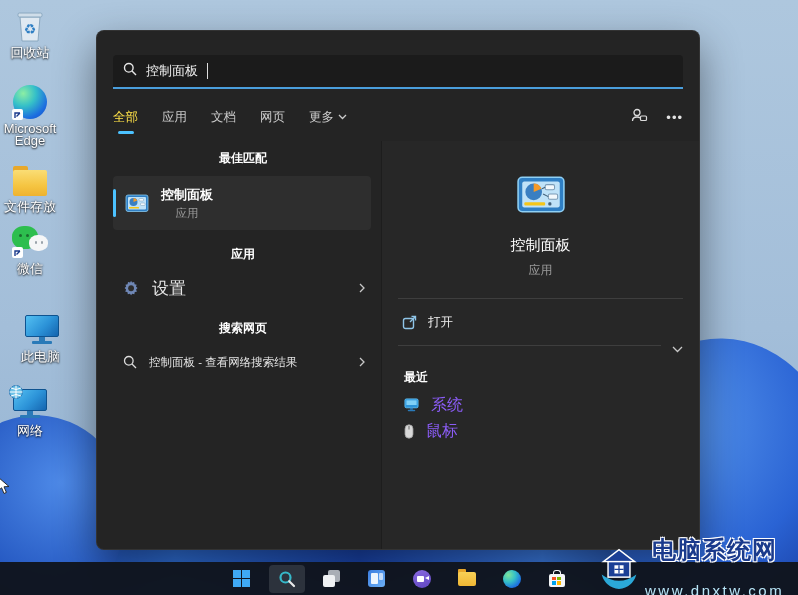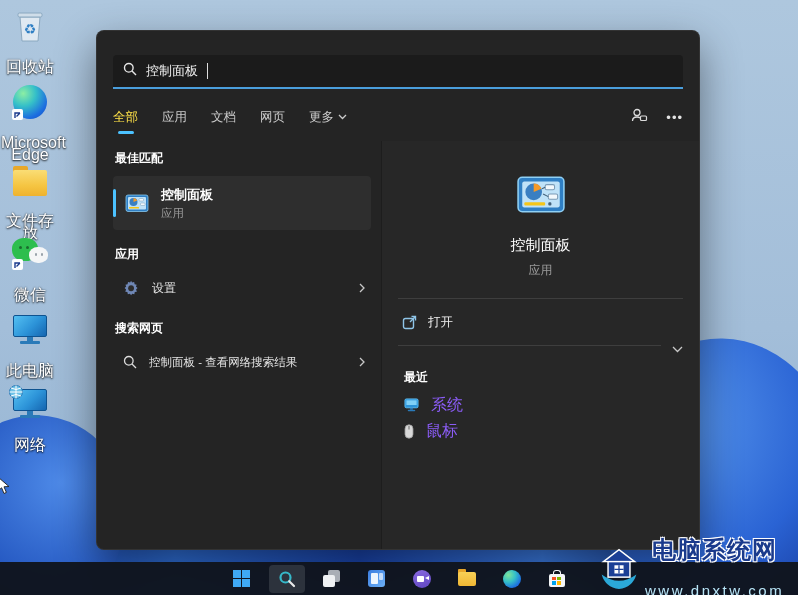--- a/index.html
+++ b/index.html
@@ -16,21 +16,21 @@
   .petal-br-dark { position:absolute; right:-90px; bottom:-90px; width:240px; height:240px;
     background:#0d2a78; border-radius:50%; }
   .petal-bl { position:absolute; left:-60px; bottom:-25px; width:185px; height:205px;
     background:radial-gradient(circle at 60% 30%,#4e8ae8 0%,#2356c0 60%,#143898 95%);
     border-radius:50% 50% 48% 52%; transform:rotate(15deg); }
 
   
   .desk-icon { position:absolute; left:0; width:60px; display:flex; flex-direction:column;
                align-items:center; cursor:default; }
   .desk-icon .glyph { width:36px; height:36px; position:relative; display:flex; align-items:center; justify-content:center; }
-  .desk-icon .dlabel { margin-top:17px; font-size:16px; color:#fff; text-align:center; line-height:12px;
+  .desk-icon .dlabel { margin-top:3px; font-size:13px; color:#fff; text-align:center; line-height:12px;
                text-shadow:0 1px 2px rgba(0,0,0,.85), 0 0 2px rgba(0,0,0,.6); }
   .shortcut-badge { position:absolute; left:0; bottom:0; width:11px; height:11px; background:#fff;
                border-radius:2px; display:flex; align-items:center; justify-content:center; }
   .folder-icon { position:relative; width:34px; height:26px; margin-top:6px; }
   .folder-icon .tab { position:absolute; top:-4px; left:0; width:15px; height:8px; background:#e8a82a; border-radius:2px 2px 0 0; }
   .folder-icon .body { position:absolute; inset:0; background:linear-gradient(180deg,#fadd75 0%,#f5c542 60%,#eeb22f 100%); border-radius:2px; }
   .monitor { position:relative; width:34px; height:30px; }
   .monitor .scr { position:absolute; top:0; left:0; width:34px; height:22px; border-radius:2px;
       background:linear-gradient(135deg,#54c0f2 0%,#2c93d8 55%,#1565b0 100%); border:1px solid #0e5390; }
   .monitor .neck { position:absolute; left:14px; top:22px; width:6px; height:4px; background:#2a7ab8; }
@@ -48,33 +48,33 @@
   .tabs-row { position:absolute; left:16px; right:16px; top:72px; height:28px; display:flex;
            align-items:center; gap:24px; }
   .tab { position:relative; font-size:12.5px; color:#cbcbcb; cursor:pointer; display:flex; align-items:center; gap:4px; }
   .tab.selected { color:#fde047; }
   .tab.selected::after { content:""; position:absolute; left:50%; transform:translateX(-50%); bottom:-8px;
            width:16px; height:3px; border-radius:2px; background:#4cc2ff; }
   .tabs-right { margin-left:auto; display:flex; align-items:center; gap:18px; }
   .dots { color:#e3e3e3; font-size:13px; letter-spacing:1px; }
 
   .content { position:absolute; left:0; right:0; top:110px; bottom:0; display:flex; }
-  .results { width:284px; padding:0 10px 0 16px; }
+  .results { width:284px; padding:0 10px 0 16px;text-align:center; }
   .preview { flex:1; background:#272727; border-radius:0 0 7px 0; padding:0 16px;
            border-left:1px solid rgba(0,0,0,.25); display:flex; flex-direction:column; }
 
   .section-label { font-size:12px; font-weight:bold; color:#fff; margin:9px 0 9px 2px; }
   .best-card { position:relative; background:#2e2e2e; border-radius:4px; height:54px; display:flex;
            align-items:center; padding:0 12px; gap:12px; cursor:pointer; }
   .best-card::before { content:""; position:absolute; left:0; top:13px; width:3px; height:28px;
            border-radius:2px; background:#4cc2ff; }
   .bm-title { font-size:13px; font-weight:bold; color:#fff; }
   .bm-sub { font-size:11.5px; color:#9c9c9c; margin-top:2px; }
   .row { height:32px; display:flex; align-items:center; gap:12px; padding:0 6px 0 10px; border-radius:4px; cursor:pointer; }
-  .row .rlabel { font-size:12px; color:#e4e4e4; white-space:nowrap; }
+  .row .rlabel { font-size:17px; color:#e4e4e4; white-space:nowrap; }
   .row .chev { margin-left:auto; }
 
   .app-icon-big { margin:28px auto 0; width:50px; height:50px; }
   .pv-title { text-align:center; font-size:15px; color:#fff; margin-top:17px; }
   .pv-sub { text-align:center; font-size:12px; color:#9c9c9c; margin-top:7px; }
   .divider { height:1px; background:#3e3e3e; margin-top:19px; }
   .open-row { height:46px; display:flex; align-items:center; gap:11px; padding:0 4px; cursor:pointer; }
   .divider2 { position:relative; height:1px; background:#3e3e3e; margin-right:22px; }
   .expand-chev { position:absolute; right:-22px; top:-6px; cursor:pointer; }
   .recent-label { font-size:12px; font-weight:bold; color:#fff; margin:23px 0 6px 6px; }
@@ -156,40 +156,40 @@
   <div class="desk-icon" style="top:162px;">
     <div class="glyph">
       <div class="folder-icon">
           <div class="tab"></div>
           <div class="body"></div>
         </div>
     </div>
     <div class="dlabel">文件存放</div>
   </div>
 
-  <div class="desk-icon" style="top:236px;">
+  <div class="desk-icon" style="top:224px;">
     <div class="glyph">
       <div style="position:relative;width:36px;height:32px;">
         <div style="position:absolute;left:0;top:0;width:26px;height:23px;background:#2dbe4e;border-radius:46%;"></div>
         <div style="position:absolute;left:7px;top:8px;width:3px;height:3px;background:#1a6b2e;border-radius:50%;"></div>
         <div style="position:absolute;left:14px;top:8px;width:3px;height:3px;background:#1a6b2e;border-radius:50%;"></div>
         <div style="position:absolute;right:0;top:9px;width:19px;height:16px;background:#f5f6f7;border-radius:46%;"></div>
         <div style="position:absolute;right:11px;top:15px;width:2.5px;height:2.5px;background:#9aa3ab;border-radius:50%;"></div>
         <div style="position:absolute;right:5px;top:15px;width:2.5px;height:2.5px;background:#9aa3ab;border-radius:50%;"></div>
         <span class="shortcut-badge">
           <svg width="8" height="8" viewBox="0 0 8 8">
               <path d="M1 7 L1 2 L6 2 M6 2 L2.5 5.5" stroke="#1a3a8c" stroke-width="1.4" fill="none"></path>
             </svg>
         </span>
       </div>
     </div>
     <div class="dlabel">微信</div>
   </div>
 
-  <div class="desk-icon" style="top:312px;">
+  <div class="desk-icon" style="top:312px;align-items:flex-end;">
     <div class="glyph">
       <div class="monitor">
           <div class="scr"></div>
           <div class="neck"></div>
           <div class="base"></div>
         </div>
     </div>
     <div class="dlabel">此电脑</div>
   </div>
 

